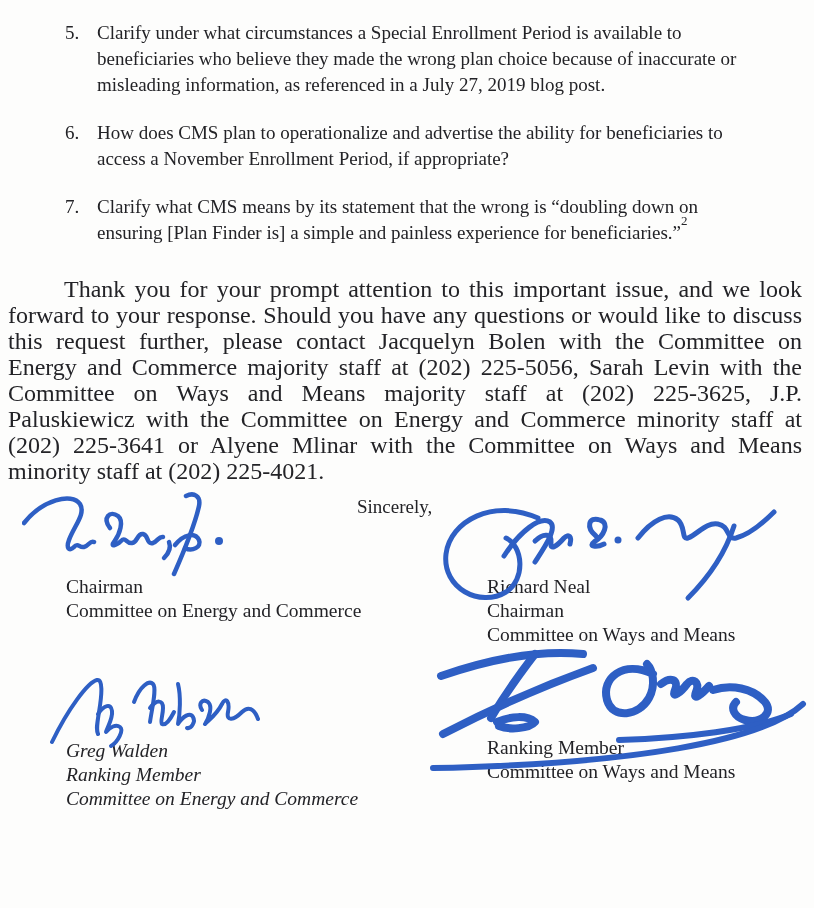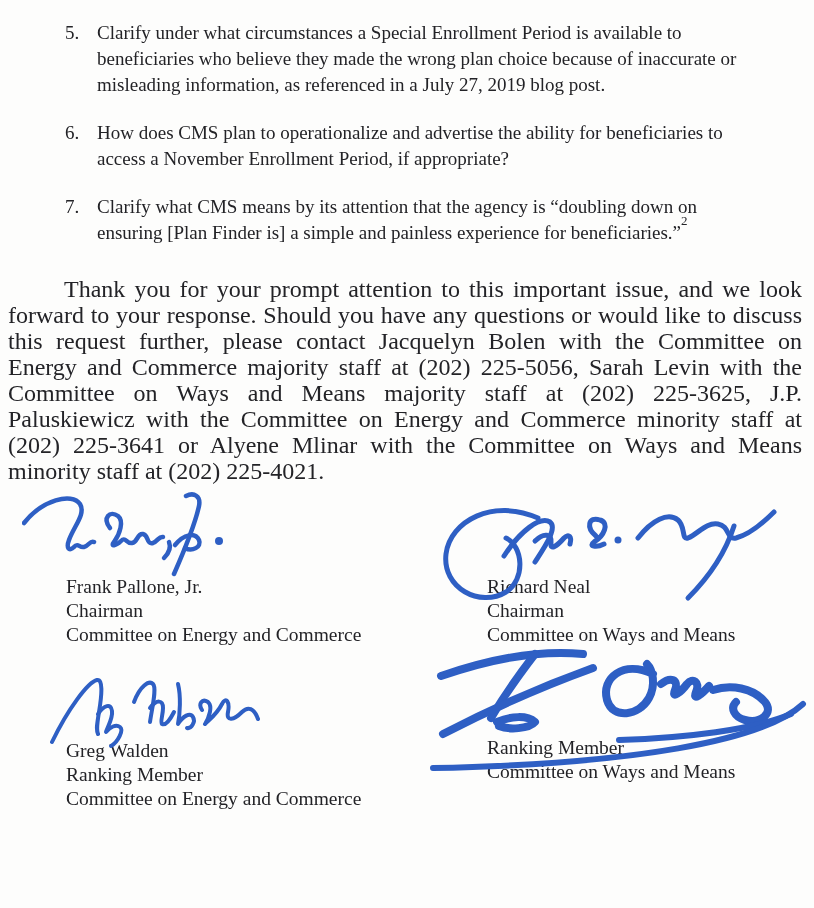--- a/index.html
+++ b/index.html
@@ -48,21 +48,21 @@
   }
   
   .sig-text {
     position: absolute;
     font-size: 19.5px;
     line-height: 24px;
     white-space: nowrap;
   }
   .sig-text.tl { left: 66px;  top: 575px; }
   .sig-text.tr { left: 487px; top: 575px; }
-  .sig-text.bl { left: 66px;  top: 739px; }
+  .sig-text.bl { left: 66px;  top: 739px; font-style: italic; }
   .sig-text.br { left: 487px; top: 736px; }
   .sig-svg { position: absolute; }
   .sig-svg path {
     fill: none;
     stroke-linecap: round;
     stroke-linejoin: round;
   }
   .sig-svg.pallone { left: 22px;  top: 490px; }
   .sig-svg.neal    { left: 438px; top: 496px; }
   .sig-svg.walden  { left: 50px;  top: 674px; }
@@ -77,29 +77,29 @@
     <li class="q-item">
       <span class="q-num">5.</span>
       <span class="q-text"><span>Clarify under what circumstances a Special Enrollment Period is available to beneficiaries who believe they made the wrong plan choice because of inaccurate or misleading information, as referenced in a July 27, 2019 blog post.</span><sup class="footnote-ref"></sup></span>
     </li>
     <li class="q-item">
       <span class="q-num">6.</span>
       <span class="q-text"><span>How does CMS plan to operationalize and advertise the ability for beneficiaries to access a November Enrollment Period, if appropriate?</span><sup class="footnote-ref"></sup></span>
     </li>
     <li class="q-item">
       <span class="q-num">7.</span>
-      <span class="q-text"><span>Clarify what CMS means by its attention that the agency is “doubling down on ensuring [Plan Finder is] a simple and painless experience for beneficiaries.”</span><sup class="footnote-ref">2</sup></span>
+      <span class="q-text"><span>Clarify what CMS means by its statement that the wrong is “doubling down on ensuring [Plan Finder is] a simple and painless experience for beneficiaries.”</span><sup class="footnote-ref">2</sup></span>
     </li>
   </ol>
 
   <p class="closing">Thank you for your prompt attention to this important issue, and we look forward to your response.  Should you have any questions or would like to discuss this request further, please contact Jacquelyn Bolen with the Committee on Energy and Commerce majority staff at (202) 225-5056, Sarah Levin with the Committee on Ways and Means majority staff at (202) 225-3625, J.P. Paluskiewicz with the Committee on Energy and Commerce minority staff at (202) 225-3641 or Alyene Mlinar with the Committee on Ways and Means minority staff at (202) 225-4021.</p>
 
+  <div class="valediction">Sincerely,</div>
 
   <div class="sig-text tl">
-    <div>Frank Pallone, Jr.</div>
     <div>Chairman</div>
     <div>Committee on Energy and Commerce</div>
   </div>
   <div class="sig-text tr">
     <div>Richard Neal</div>
     <div>Chairman</div>
     <div>Committee on Ways and Means</div>
   </div>
   <div class="sig-text bl">
     <div>Greg Walden</div>

